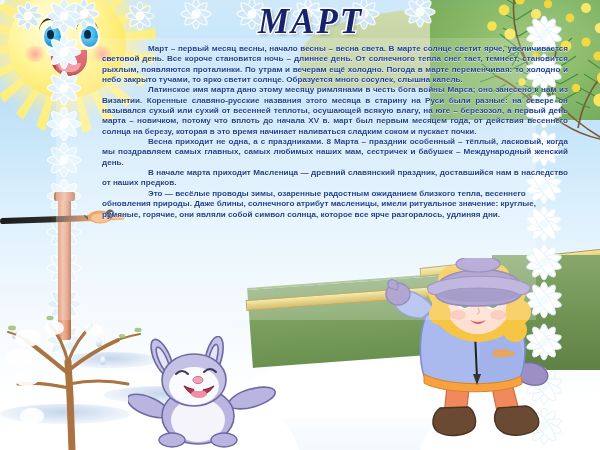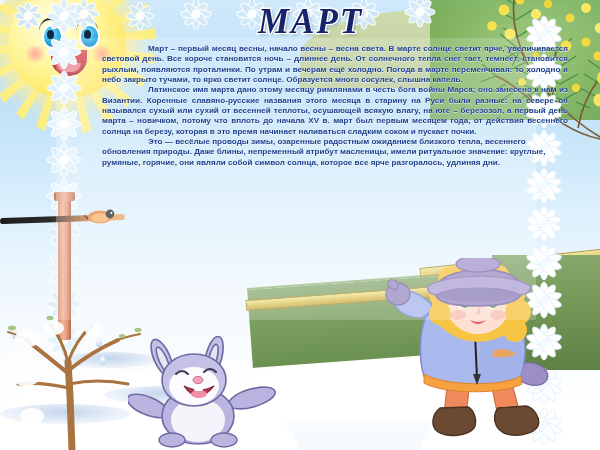--- a/index.html
+++ b/index.html
@@ -868,16 +868,18 @@
     </svg>
   </div>
 
   <div class="text-wash"></div>
 
   <div class="title">МАРТ</div>
 
   <div class="article">
     <p>Март – первый месяц весны, начало весны – весна света. В марте солнце светит ярче, увеличивается световой день. Все короче становится ночь – длиннее день. От солнечного тепла снег тает, темнеет, становится рыхлым, появляются проталинки. По утрам и вечерам ещё холодно. Погода в марте переменчивая: то холодно и небо закрыто тучами, то ярко светит солнце. Образуется много сосулек, слышна капель.</p>
     <p>Латинское имя марта дано этому месяцу римлянами в честь бога войны Марса; оно занесено к нам из Византии. Коренные славяно-русские названия этого месяца в старину на Руси были разные: на севере он назывался сухый или сухий от весенней теплоты, осушающей всякую влагу, на юге – березозол, а первый день марта – новичком, потому что вплоть до начала XV в. март был первым месяцем года, от действия весеннего солнца на березу, которая в это время начинает наливаться сладким соком и пускает почки.</p>
-    <p class="p-last">Это — весёлые проводы зимы, озаренные радостным ожиданием близкого тепла, весеннего обновления природы. Даже блины, непременный атрибут масленицы, имели ритуальное значение: круглые, румяные, горячие, они являли собой символ солнца, которое все ярче разгоралось, удлиняя дни.</p>
+    <p>Весна приходит не одна, а с праздниками. 8 Марта – праздник особенный – тёплый, ласковый, когда мы поздравляем самых главных, самых любимых наших мам, сестричек и бабушек – Международный женский день.</p>
+    <p>В начале марта приходит Масленица — древний славянский праздник, доставшийся нам в наследство от наших предков.</p>
+    <p class="p-last">Это — весёлые проводы зимы, озаренные радостным ожиданием близкого тепла, весеннего обновления природы. Даже блины, солнечного атрибут масленицы, имели ритуальное значение: круглые, румяные, горячие, они являли собой символ солнца, которое все ярче разгоралось, удлиняя дни.</p>
   </div>
 
 </div>
 
 </body></html>

